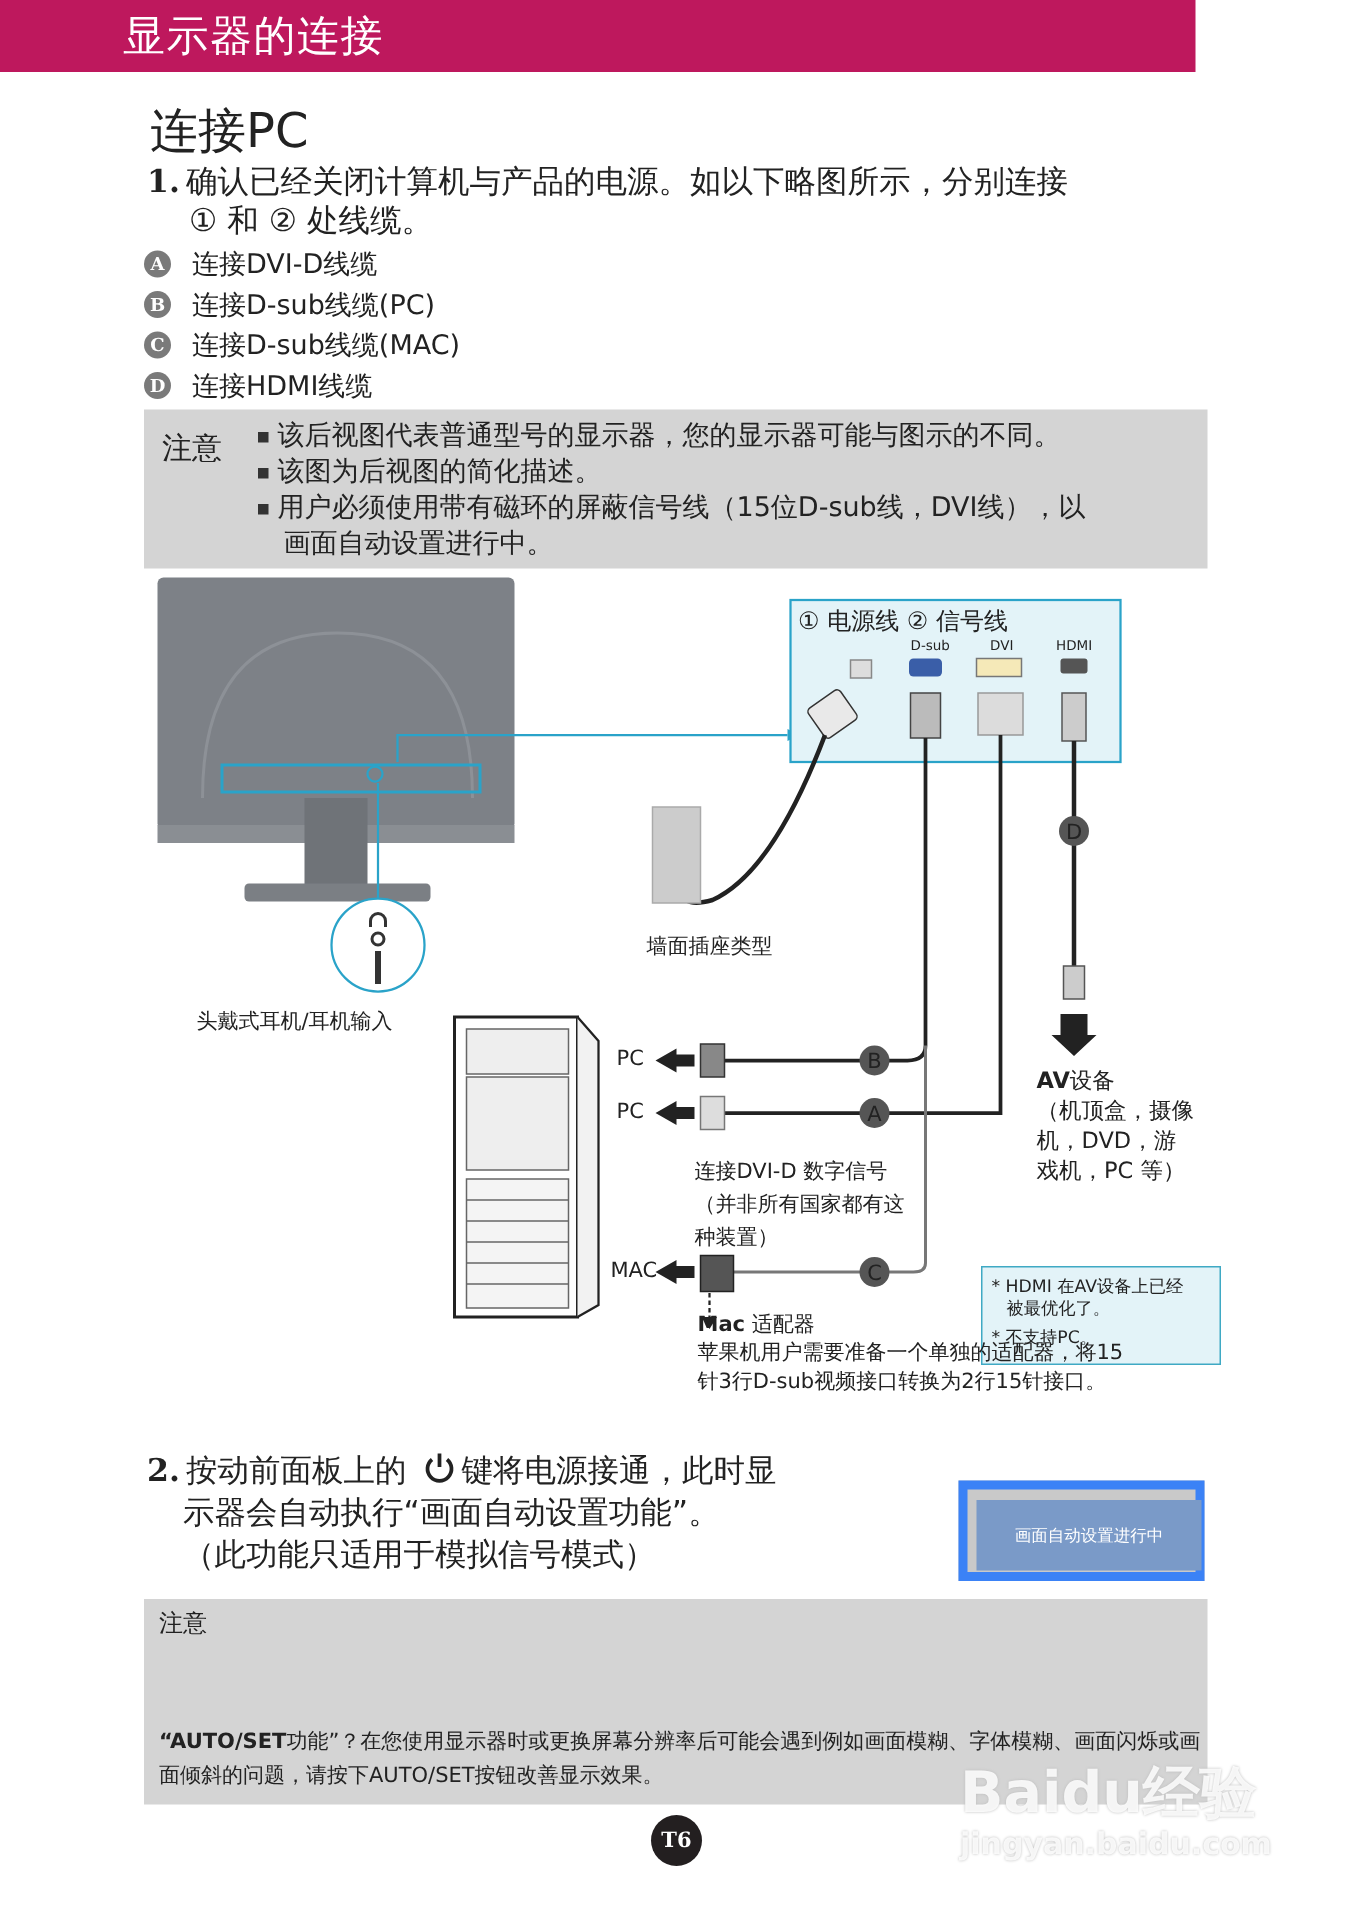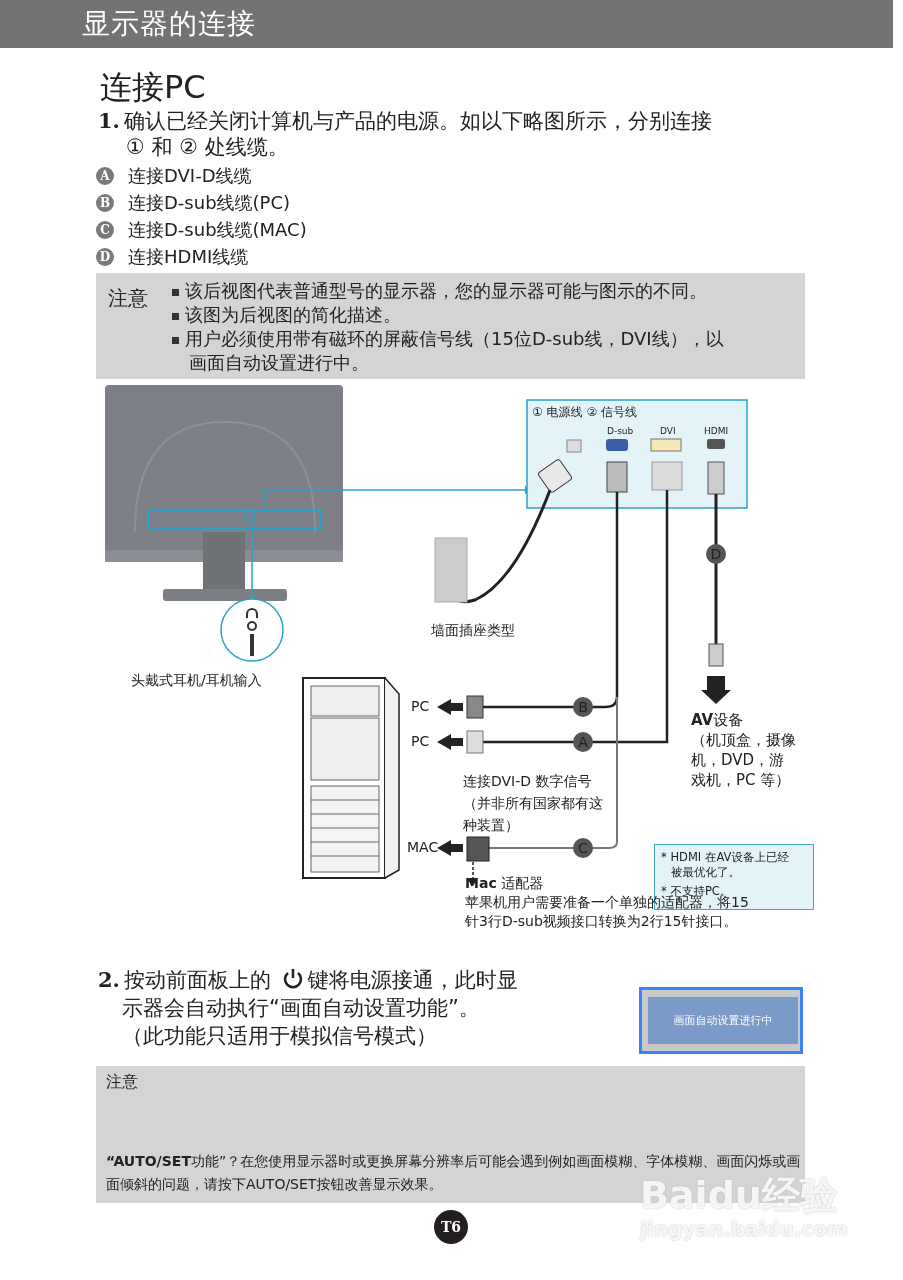--- a/index.html
+++ b/index.html
@@ -1,19 +1,19 @@
 <!DOCTYPE html>
 <html><head>
 <meta charset="utf-8">
 <style>
   * { box-sizing: border-box; margin: 0; padding: 0; }
   html, body { width: 903px; height: 1280px; background: #ffffff; overflow: hidden; }
   body { position: relative; font-family: "DejaVu Sans", sans-serif; color: #222; }
 
-  .header-bar { position: absolute; left: 0; top: 0; width: 893px; height: 48px; background: #737373; }
+  .header-bar { position: absolute; left: 0; top: 0; width: 797px; height: 48px; background: #be185d; }
   .header-title { position: absolute; left: 82px; top: 5px; font-size: 28px; color: #fff; letter-spacing: 1px; }
 
   .section-title { position: absolute; left: 100px; top: 66px; font-size: 32px; color: #222; }
 
   .step1 { position: absolute; left: 98px; top: 108px; width: 710px; font-size: 21px; line-height: 26px; }
   .step-num { font-family: "DejaVu Serif", serif; font-weight: bold; display: inline-block; width: 26px; }
   .step1 .line2 { padding-left: 28px; }
 
   .legend-list { position: absolute; left: 96px; top: 162px; font-size: 18px; }
   .legend-item { height: 27px; display: flex; align-items: center; }
@@ -23,30 +23,30 @@
   .note1 { position: absolute; left: 96px; top: 273px; width: 709px; height: 106px; background: #d4d4d4; }
   .note1-label { position: absolute; left: 12px; top: 12px; font-size: 20px; }
   .note1-list { position: absolute; left: 76px; top: 6px; width: 625px; font-size: 18px; line-height: 24px; }
   .note1-list .bullet { display: inline-block; width: 7px; height: 7px; background: #333; margin-right: 6px; vertical-align: middle; }
   .note1-list .cont { padding-left: 17px; }
 
   
   .diagram { position: absolute; left: 95px; top: 382px; width: 720px; height: 570px; }
   .diagram svg { position: absolute; left: 0; top: 0; }
   .dlabel { position: absolute; font-size: 14px; color: #222; white-space: nowrap; }
-  .port-panel-title { position: absolute; left: 437px; top: 22px; font-size: 12px; text-align: right; }
+  .port-panel-title { position: absolute; left: 437px; top: 22px; font-size: 16px; text-align: right; }
   .port-name { position: absolute; font-size: 9px; color: #222; }
   .hdmi-note { position: absolute; left: 559px; top: 425px; width: 160px; height: 66px; background: #e3f3f8; border: 1.5px solid #3fa9c4; font-size: 11.5px; line-height: 15px; padding: 5px 6px; margin-top: 37px; }
   .av-label { position: absolute; left: 596px; top: 328px; font-size: 15px; line-height: 20px; }
   .mac-note { position: absolute; left: 370px; top: 492px; font-size: 14px; line-height: 19px; }
 
   .step2 { position: absolute; left: 98px; top: 966px; width: 500px; font-size: 21px; line-height: 28px; }
   .step2 .cont { padding-left: 24px; }
 
-  .osd-box { position: absolute; left: 639px; top: 987px; width: 164px; height: 67px; background: #c9c9c9; border: 3px solid #3b82f6; text-decoration: underline; }
+  .osd-box { position: absolute; left: 639px; top: 987px; width: 164px; height: 67px; background: #c9c9c9; border: 6px solid #3b82f6; text-decoration: underline; }
   .osd-inner { position: absolute; left: 6px; top: 7px; width: 150px; height: 47px; background: #7a9ac8; color: #fff; font-size: 11px; display: flex; align-items: center; justify-content: center; }
 
   .note2 { position: absolute; left: 96px; top: 1066px; width: 709px; height: 137px; background: #d4d4d4; }
   .note2-label { position: absolute; left: 10px; top: 6px; font-size: 16px; }
   .note2-p { position: absolute; left: 10px; width: 695px; font-size: 14px; line-height: 23px; }
 
   .page-num { position: absolute; left: 434px; top: 1210px; width: 34px; height: 34px; border-radius: 50%; background: #231f20; color: #fff;
     font-family: "DejaVu Serif", serif; font-weight: bold; font-size: 14px; display: flex; align-items: center; justify-content: center; }
 
   .watermark { position: absolute; left: 640px; top: 1170px; color: rgba(255,255,255,0.85); font-weight: bold; text-shadow: 0 0 2px #bbb; }

